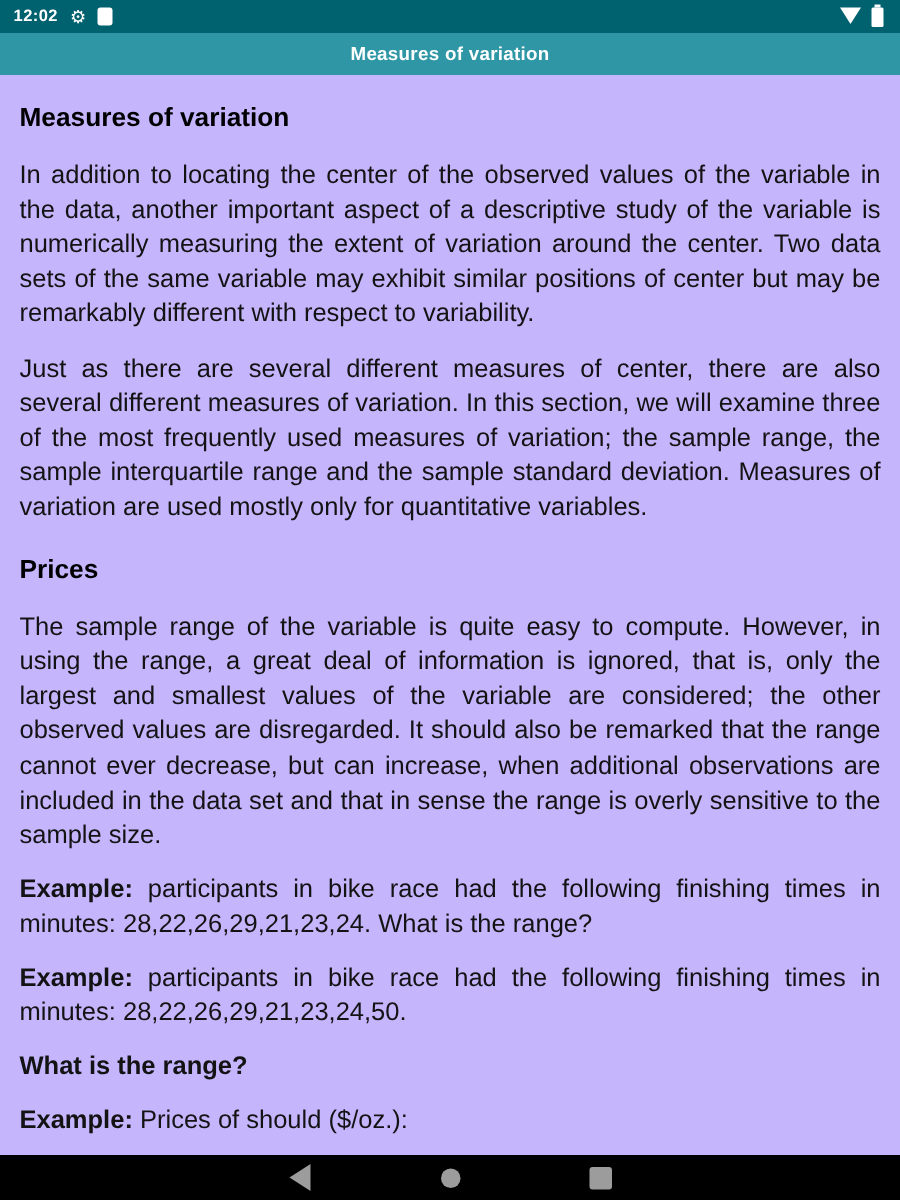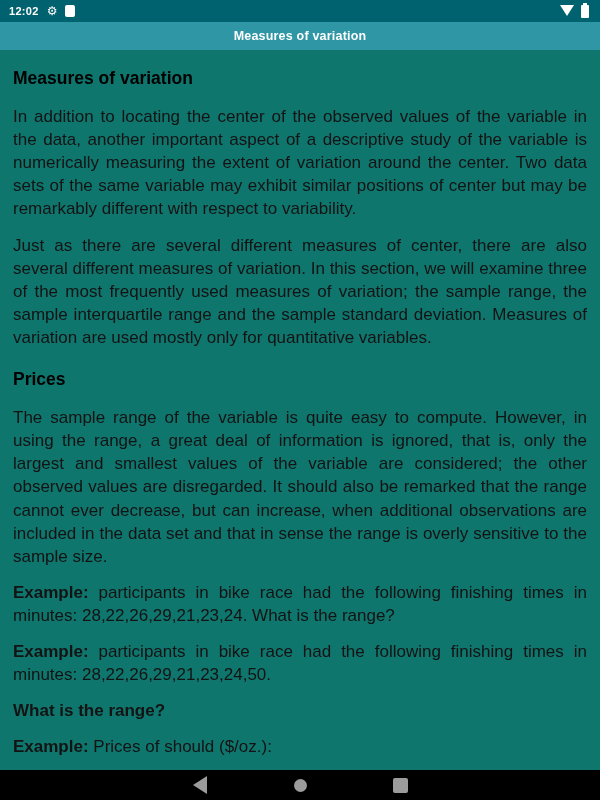--- a/index.html
+++ b/index.html
@@ -5,21 +5,21 @@
   * { margin: 0; padding: 0; box-sizing: border-box; }
   html, body { width: 600px; height: 800px; }
   body {
     font-family: "Liberation Sans", sans-serif;
     background: #ffffff;
     overflow: hidden;
   }
   .device {
     width: 600px; height: 800px;
     display: flex; flex-direction: column;
-    background: #0f766e;
+    background: #c4b5fd;
   }
 
   
   .status-bar {
     height: 22px; flex: 0 0 22px;
     background: #00616f;
     color: #ffffff;
     display: flex; align-items: center;
     padding: 0 9px;
     font-size: 11px;

